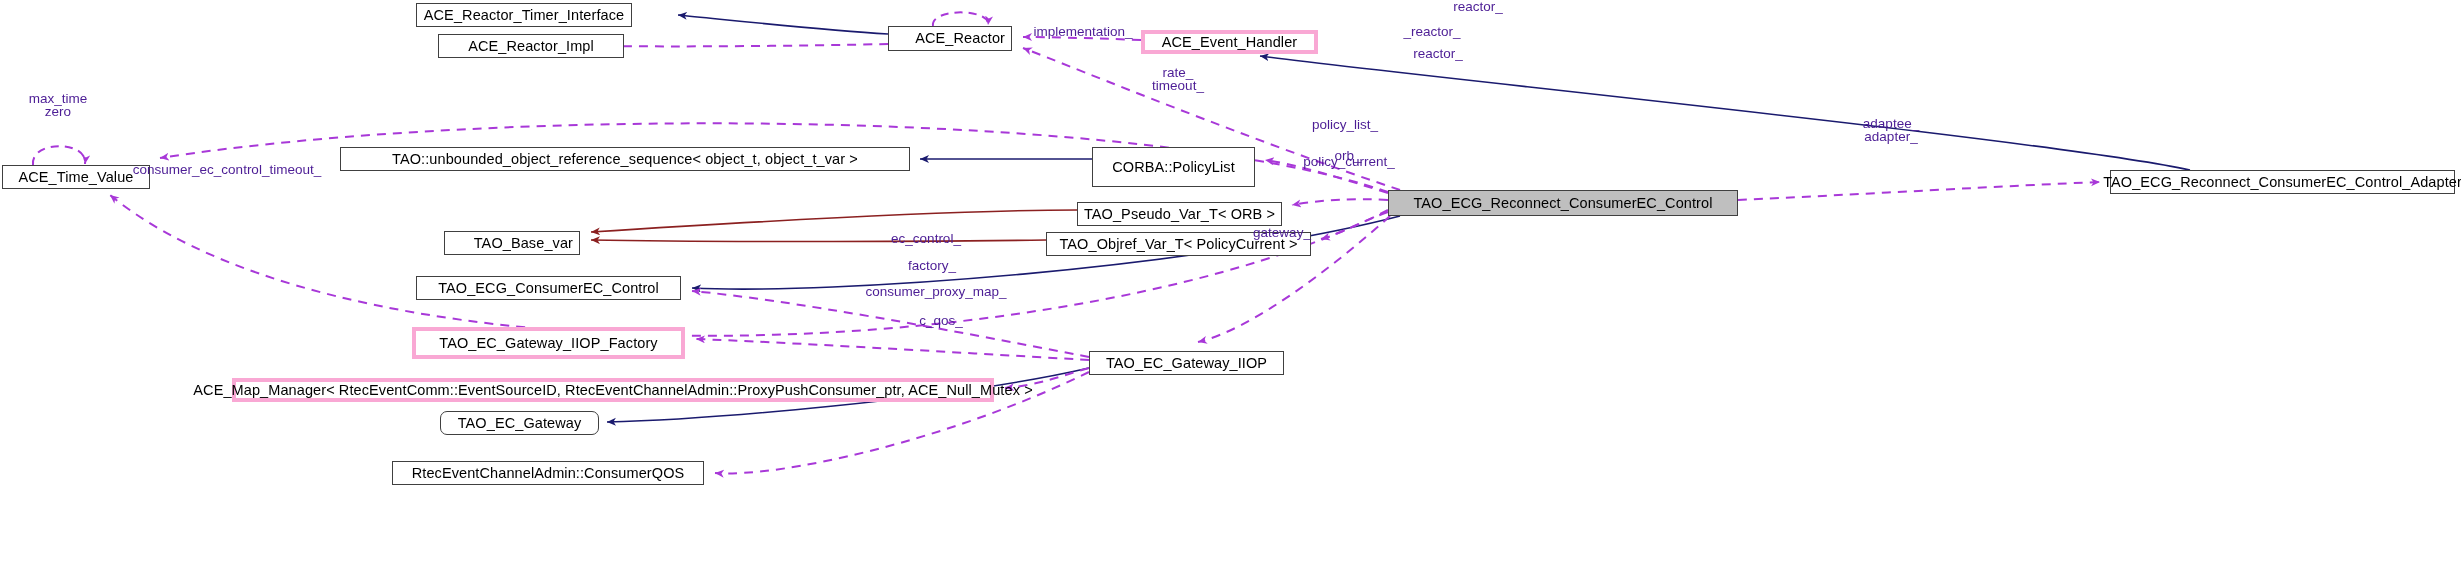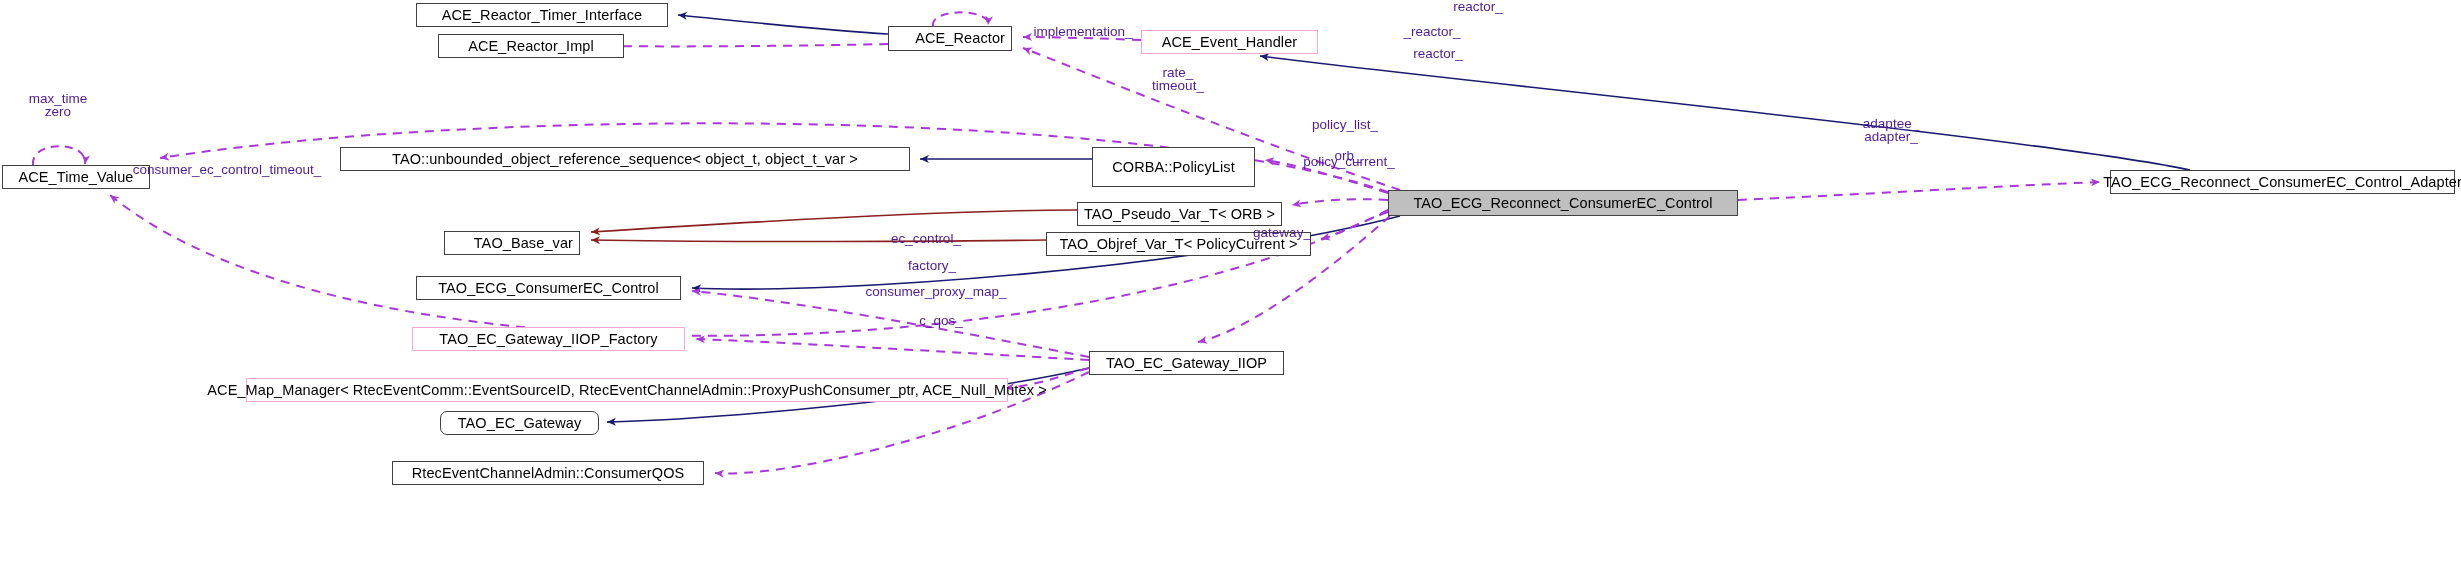--- a/index.html
+++ b/index.html
@@ -38,21 +38,21 @@
     white-space: nowrap;
     letter-spacing: 0.1px;
     padding: 0 6px;
     cursor: pointer;
   }
   .node.current {
     background: #bfbfbf;
     border-color: #404040;
   }
   .node.highlight {
-    border: 1px solid #f9a8d4;
+    border: 4px solid #f9a8d4;
   }
   .edge-label {
     position: absolute;
     font-family: "Liberation Sans", sans-serif;
     font-size: 13.5px;
     line-height: 13px;
     color: #4c1d95;
     white-space: nowrap;
     text-align: center;
     background: transparent;
@@ -116,21 +116,21 @@
     <path d="M 1089,357 C 950,330 790,300 692,291" fill="none" stroke="#a838d8" stroke-width="2" stroke-dasharray="9,7" marker-end="url(#arrow-purple)"></path>
 
     <path d="M 1089,360 C 950,352 780,342 696,339" fill="none" stroke="#a838d8" stroke-width="2" stroke-dasharray="9,7" marker-end="url(#arrow-purple)"></path>
 
     <path d="M 1089,368 C 1060,376 1040,385 1005,388" fill="none" stroke="#a838d8" stroke-width="2" stroke-dasharray="9,7" marker-end="url(#arrow-purple)"></path>
 
     <path d="M 1089,372 C 950,440 780,478 715,473" fill="none" stroke="#a838d8" stroke-width="2" stroke-dasharray="9,7" marker-end="url(#arrow-purple)"></path>
   </svg>
 
   <div id="nodes-layer">
-      <div class="node" style="left: 416px; top: 3px; width: 252px; height: 24px;">
+      <div class="node" style="left: 416px; top: 3px; width: 216px; height: 24px;">
         <span>ACE_Reactor_Timer_Interface</span>
       </div>
       <div class="node" style="left: 438px; top: 34px; width: 186px; height: 24px;">
         <span>ACE_Reactor_Impl</span>
       </div>
       <div class="node" style="left: 888px; top: 26px; width: 124px; height: 25px; justify-content: flex-end;">
         <span>ACE_Reactor</span>
       </div>
       <div class="node highlight" style="left: 1141px; top: 30px; width: 177px; height: 24px;">
         <span>ACE_Event_Handler</span>
@@ -155,24 +155,24 @@
       </div>
       <div class="node" style="left: 1046px; top: 232px; width: 265px; height: 24px;">
         <span>TAO_Objref_Var_T&lt; PolicyCurrent &gt;</span>
       </div>
       <div class="node current" style="left: 1388px; top: 190px; width: 350px; height: 26px;">
         <span>TAO_ECG_Reconnect_ConsumerEC_Control</span>
       </div>
       <div class="node" style="left: 416px; top: 276px; width: 265px; height: 24px;">
         <span>TAO_ECG_ConsumerEC_Control</span>
       </div>
-      <div class="node highlight" style="left: 412px; top: 327px; width: 273px; height: 24px;">
+      <div class="node highlight" style="left: 412px; top: 327px; width: 273px; height: 32px;">
         <span>TAO_EC_Gateway_IIOP_Factory</span>
       </div>
-      <div class="node highlight" style="left: 232px; top: 378px; width: 762px; height: 24px; margin-left: 14px;">
+      <div class="node highlight" style="left: 232px; top: 378px; width: 762px; height: 24px;">
         <span>ACE_Map_Manager&lt; RtecEventComm::EventSourceID, RtecEventChannelAdmin::ProxyPushConsumer_ptr, ACE_Null_Mutex &gt;</span>
       </div>
       <div class="node" style="left: 1089px; top: 351px; width: 195px; height: 24px;">
         <span>TAO_EC_Gateway_IIOP</span>
       </div>
       <div class="node" style="left: 440px; top: 411px; width: 159px; height: 24px; border-radius: 7px;">
         <span>TAO_EC_Gateway</span>
       </div>
       <div class="node" style="left: 392px; top: 461px; width: 312px; height: 24px;">
         <span>RtecEventChannelAdmin::ConsumerQOS</span>

